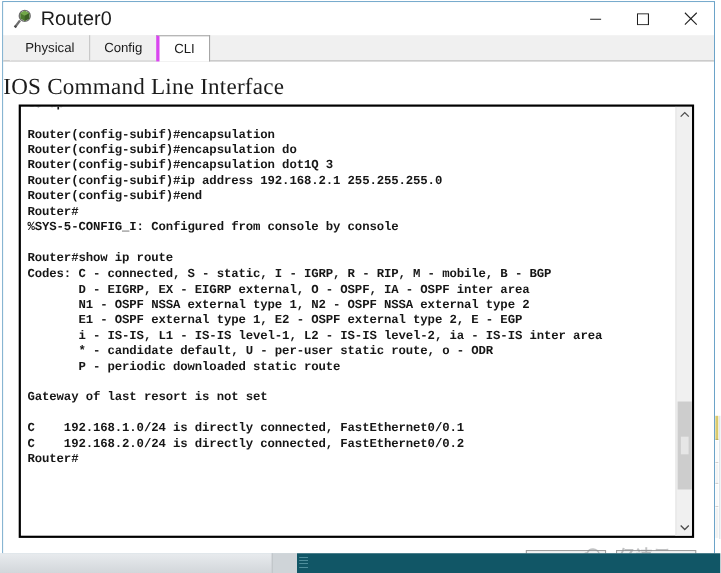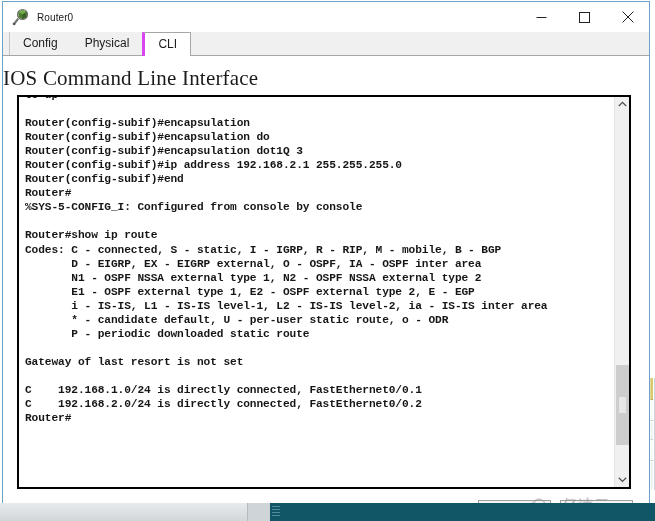--- a/index.html
+++ b/index.html
@@ -103,21 +103,21 @@
     align-items: center;
   }
   #title-icon {
     width: 18px; height: 18px;
     margin-left: 9px;
     margin-right: 7px;
     flex: 0 0 auto;
     position: relative;
   }
   #title-text {
-    font-size: 10px;
+    font-size: 18px;
     color: #1b1b1b;
     letter-spacing: 0.1px;
     font-family: "Liberation Sans", sans-serif;
   }
   .win-btns {
     position: absolute;
     right: 0; top: 0;
     height: 30px;
     display: flex;
   }
@@ -322,22 +322,22 @@
         <div class="win-btn close">
           <svg width="12" height="12" viewBox="0 0 12 12">
             <line x1="0.6" y1="0.6" x2="11.4" y2="11.4" stroke="#202020" stroke-width="1"></line>
             <line x1="11.4" y1="0.6" x2="0.6" y2="11.4" stroke="#202020" stroke-width="1"></line>
           </svg>
         </div>
       </div>
     </div>
 
     <div id="tabstrip">
+      <div class="tab first">Physical</div>
       <div class="tab">Config</div>
-      <div class="tab first">Physical</div>
       <div class="tab active">CLI</div>
     </div>
 
     <div id="panel">
       <div id="panel-heading">IOS Command Line Interface</div>
 
       <div id="console-wrap">
         <div id="console-text">to up
 
 Router(config-subif)#encapsulation

